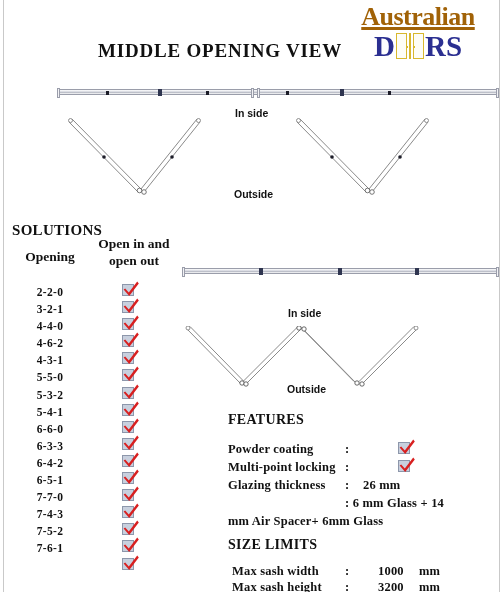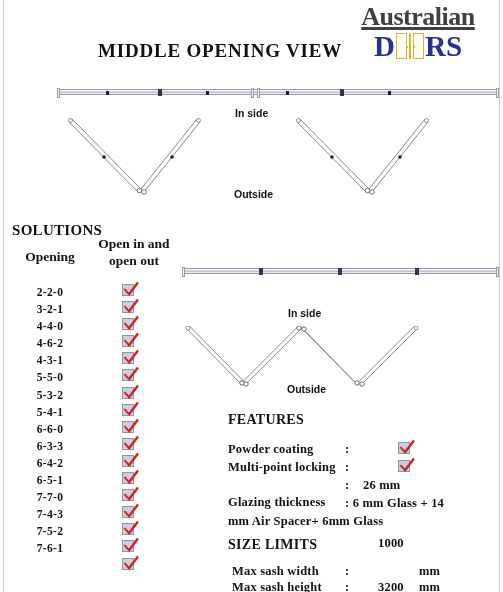--- a/index.html
+++ b/index.html
@@ -34,21 +34,21 @@
     top: 4px;
     width: 160px;
     text-align: center;
     line-height: 1;
   }
   .logo-word {
     font-family: "Liberation Serif", serif;
     font-weight: bold;
     font-size: 26px;
     letter-spacing: -0.5px;
-    color: #404040;
+    color: #a16207;
     text-decoration: underline;
     text-decoration-thickness: 3px;
     text-underline-offset: 2px;
     display: block;
   }
   .logo-doors {
     display: flex;
     align-items: center;
     justify-content: center;
     margin-top: 2px;
@@ -467,32 +467,32 @@
   <div class="feat-line feat-colon" style="top:460px;">:</div>
   <div style="position:absolute; left:398px; top:458px;">
     <span class="chk">
       <span class="box"></span>
       <svg class="tick" viewBox="0 0 18 18">
         <path d="M3.2 8.4 L6.8 12.6 L15.2 1.6 L16.8 3.4 L7.2 16.0 L1.6 9.6 Z" fill="#d82020"></path>
       </svg>
     </span>
   </div>
 
-  <div class="feat-line feat-label" style="top:478px;margin-top:17px;">Glazing thickness</div>
+  <div class="feat-line feat-label" style="top:478px;">Glazing thickness</div>
   <div class="feat-line feat-colon" style="top:478px;">:</div>
   <div class="feat-line feat-value" style="top:478px;">26 mm</div>
 
   <div class="feat-line" style="left:345px; top:496px;">: 6 mm Glass + 14</div>
   <div class="feat-line" style="left:228px; top:514px;">mm Air Spacer+ 6mm Glass</div>
 
   <div class="section-head" style="left:228px; top:537px;">SIZE LIMITS</div>
 
   <div class="feat-line" style="left:232px; top:564px;">Max sash width</div>
   <div class="feat-line" style="left:345px; top:564px;">:</div>
-  <div class="feat-line" style="left:378px; top:536px;">1000</div>
+  <div class="feat-line" style="left:378px; top:564px;">1000</div>
   <div class="feat-line" style="left:419px; top:564px;">mm</div>
 
   <div class="feat-line" style="left:232px; top:580px;">Max sash height</div>
   <div class="feat-line" style="left:345px; top:580px;">:</div>
   <div class="feat-line" style="left:378px; top:580px;">3200</div>
   <div class="feat-line" style="left:419px; top:580px;">mm</div>
 
 </div>
 
 </body></html>

